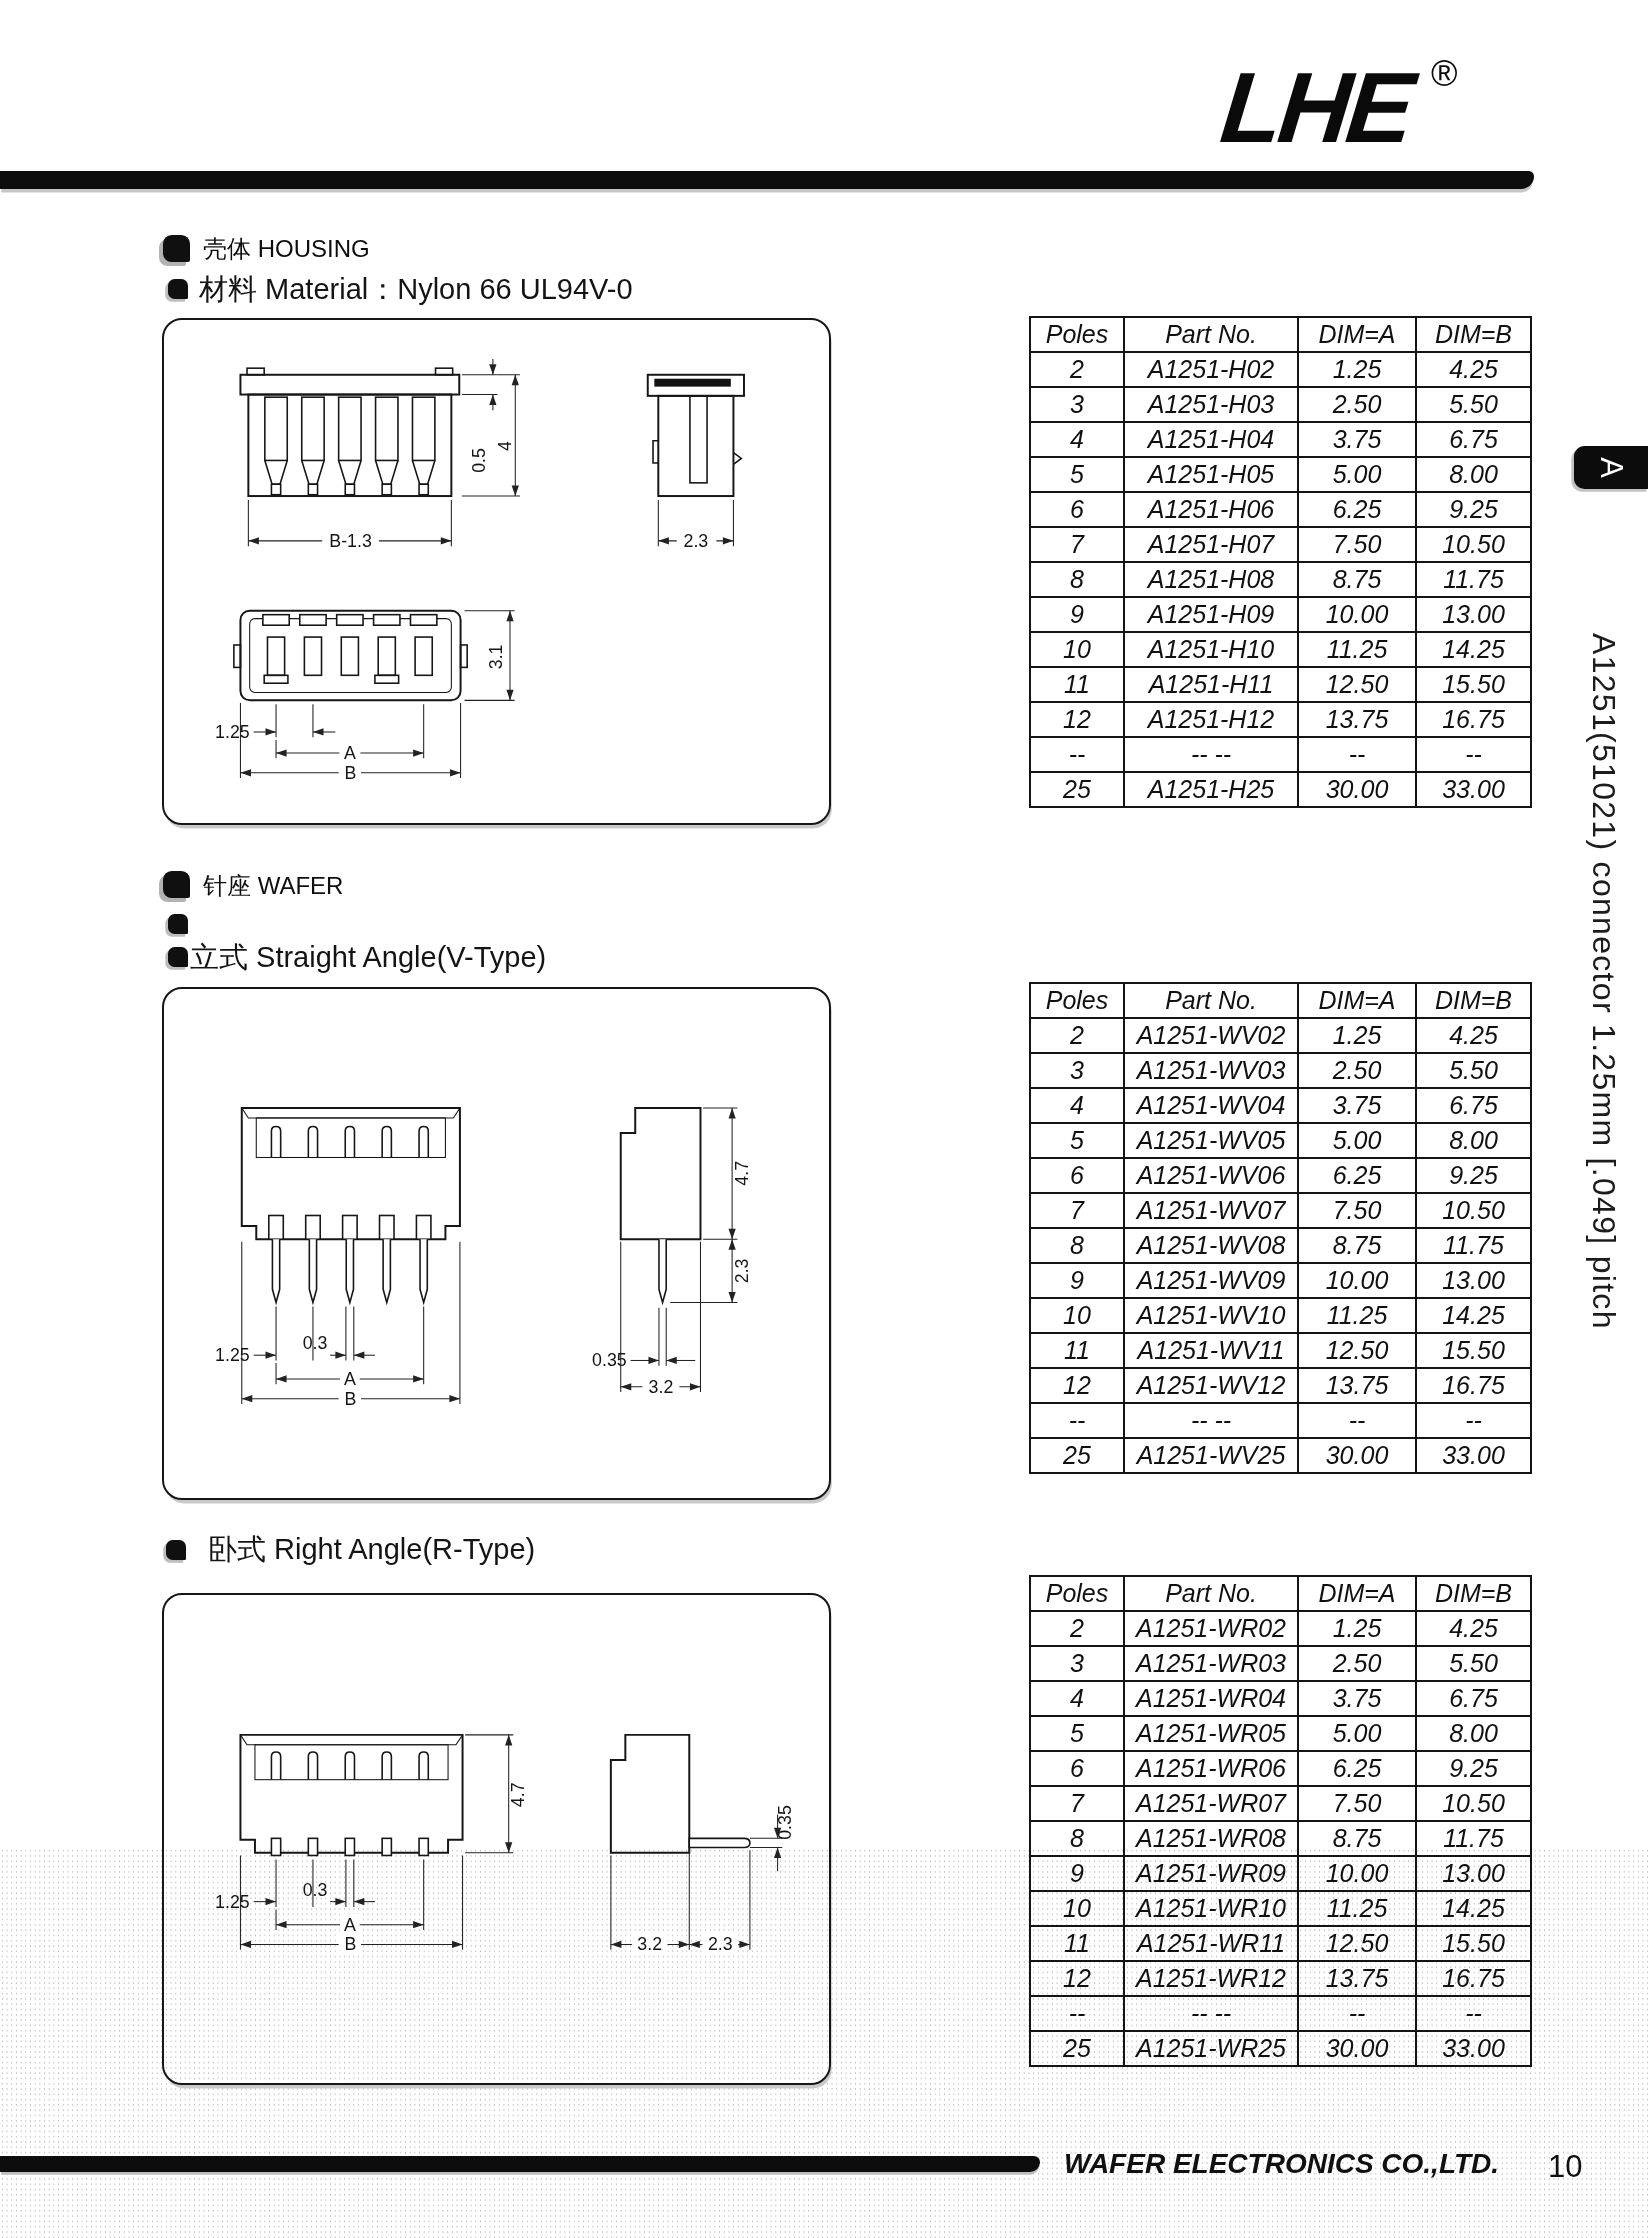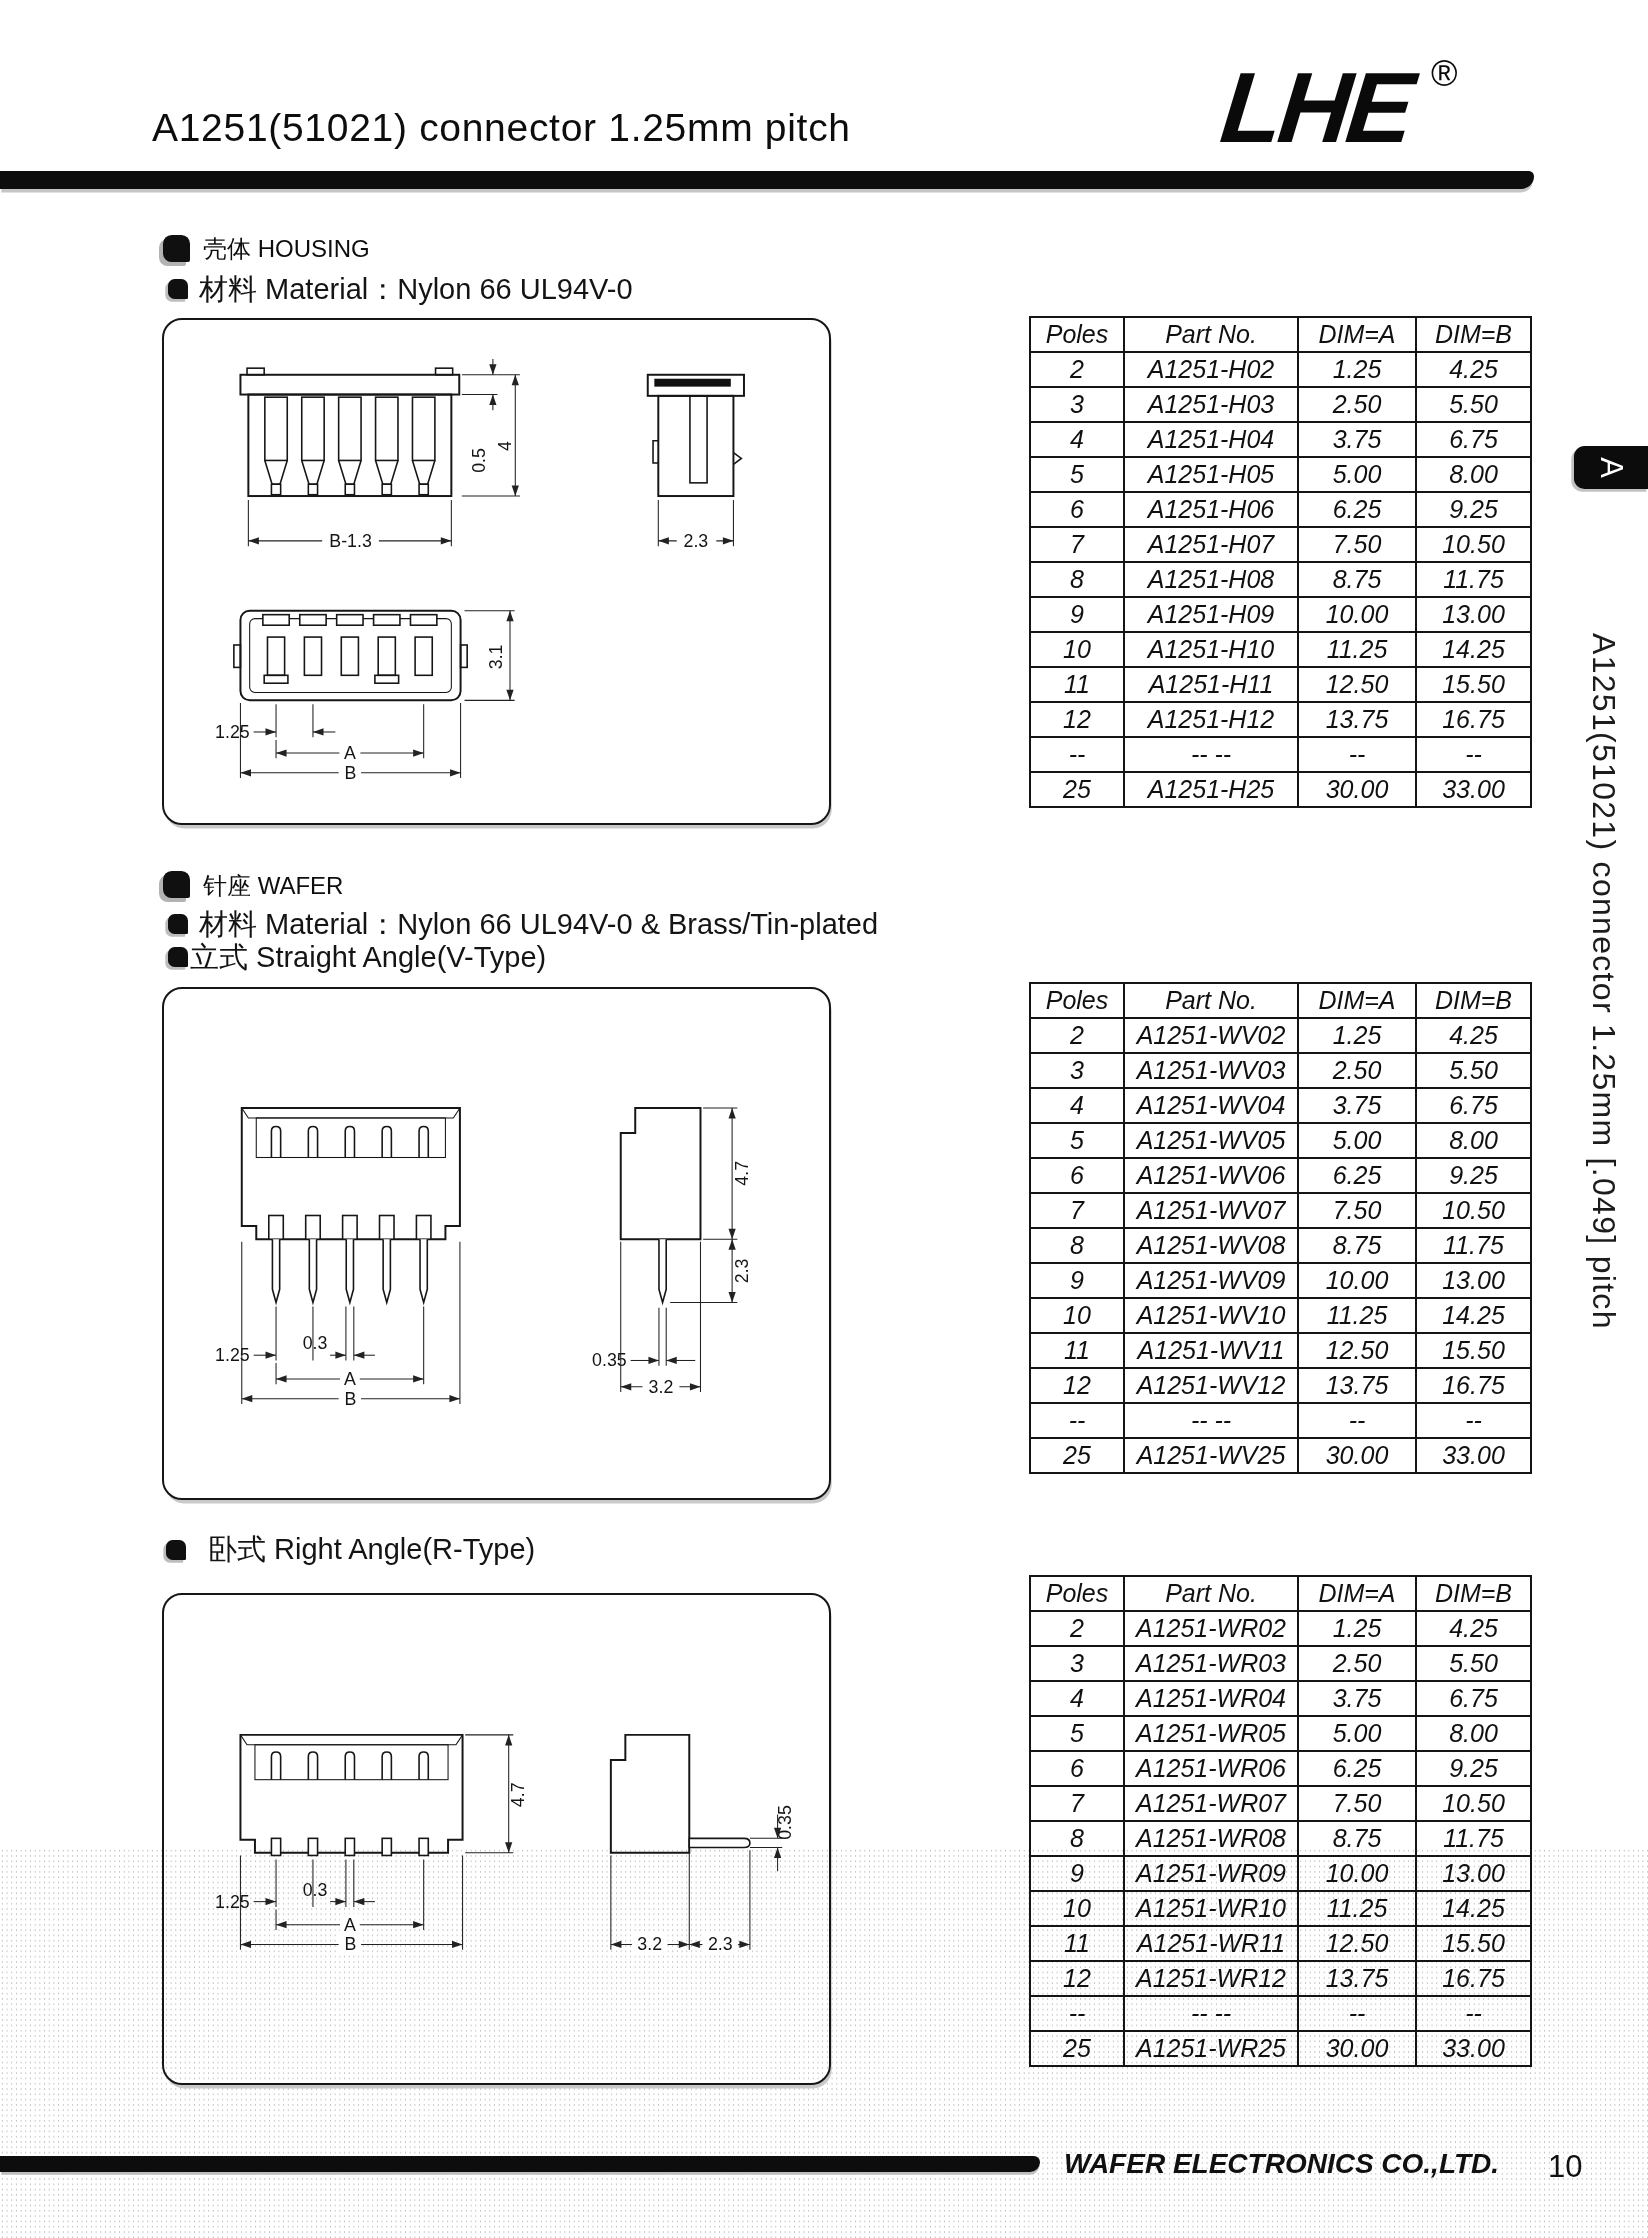--- a/index.html
+++ b/index.html
@@ -60,21 +60,20 @@
   .dt{font:27px "Liberation Sans",sans-serif;fill:#151515;}
   .lbg{fill:#ffffff;stroke:none;}
 </style>
 </head>
 <body>
 
 <div class="page">
 
   <div class="abs halftone"></div>
 
-  <div class="abs z1 title">A1251(51021) connector 1.25mm pitch</div>
   <div class="abs z1 logo">LHE</div>
   <div class="abs z1 rmark">®</div>
   <div class="abs z1 hbar"></div>
 
   <div class="abs z1 bullet b-lg" style="left:163px;top:235px;"></div>
   <div class="abs z1 h1t" style="left:203px;top:231px;">壳体 HOUSING</div>
   <div class="abs z1 bullet b-sm" style="left:168px;top:279px;"></div>
   <div class="abs z1 h2t" style="left:199px;top:275px;">材料 Material：Nylon 66 UL94V-0</div>
 
   <div class="abs z1 dbox" style="left:162px;top:318px;width:665px;height:503px;">
@@ -283,21 +282,20 @@
           <td>A1251-H25</td>
           <td>30.00</td>
           <td>33.00</td>
         </tr>
       </tbody>
     </table>
 
   <div class="abs z1 bullet b-lg" style="left:163px;top:871px;"></div>
   <div class="abs z1 h1t" style="left:203px;top:868px;">针座 WAFER</div>
   <div class="abs z1 bullet b-sm" style="left:168px;top:914px;"></div>
-  <div class="abs z1 h2t" style="left:199px;top:910px;">材料 Material：Nylon 66 UL94V-0 &amp; Brass/Tin-plated</div>
   <div class="abs z1 bullet b-sm" style="left:168px;top:947px;"></div>
   <div class="abs z1 h2t" style="left:190px;top:943px;">立式 Straight Angle(V-Type)</div>
 
   <div class="abs z1 dbox" style="left:162px;top:987px;width:665px;height:509px;">
     <svg width="665" height="509" viewBox="0 0 1009 765">
       <defs>
         <path id="tB" d="M0,0 L-16,-5.5 L-16,5.5 Z"></path>
         <path id="hookB" d="M-7,252 V212 Q-7,205 0,205 Q7,205 7,212 V252" class="o2"></path>
         <path id="pinB" d="M-5.5,376 V452 L0,472 L5.5,452 V376" class="fw"></path>
       </defs>

